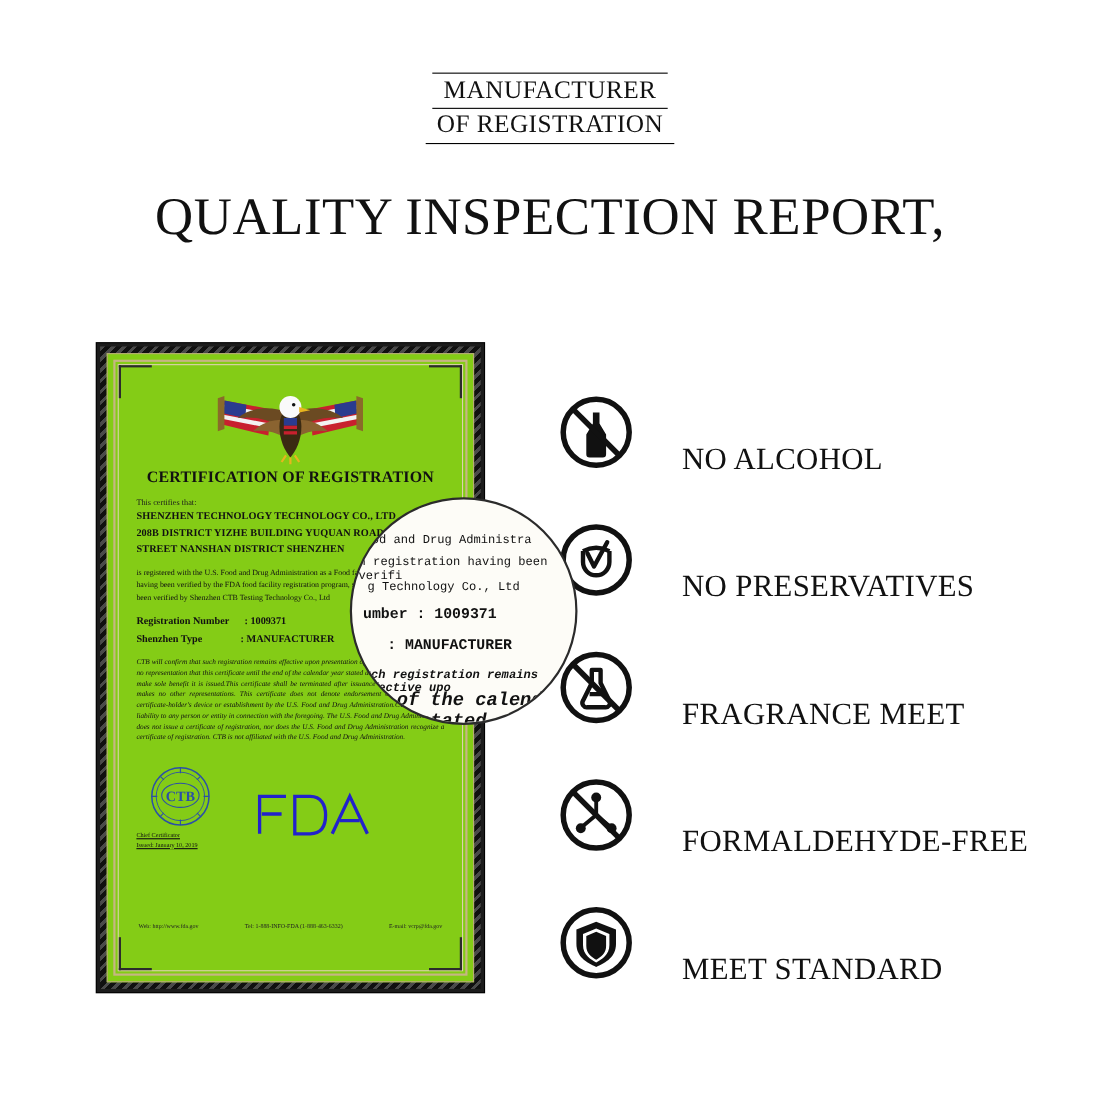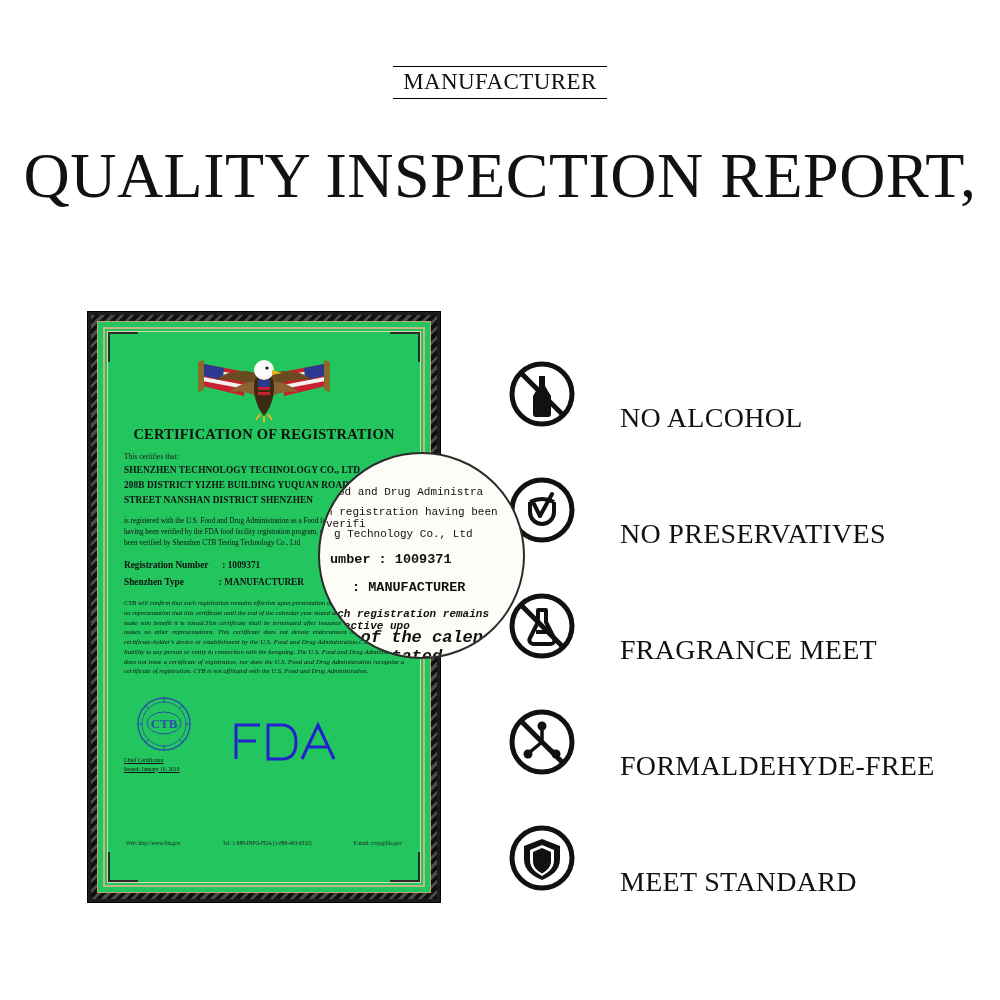--- a/index.html
+++ b/index.html
@@ -22,21 +22,21 @@
   }
   .cert-line2 {
     font-size: 23px; letter-spacing: 0.4px;
     border-bottom: 1.5px solid #000;
     display: inline-block; padding: 2px 10px 3px 10px;
     margin-top: -1px;
     line-height: 1.15;
   }
   .big-title {
     margin-top: 38px;
-    font-size: 64px;
+    font-size: 48px;
     line-height: 1.22;
     letter-spacing: 0.5px;
     font-weight: 400;
   }
 
   
   .main {
     position: absolute;
     top: 312px; left: 0; right: 0; bottom: 0;
     display: flex;
@@ -58,21 +58,21 @@
   }
   .cert:before {
     content: "";
     position: absolute; inset: 3px;
     background:
       repeating-linear-gradient(135deg, #4a4a4a 0 3px, #101010 3px 7px);
     z-index: 0;
   }
   .cert-inner {
     position: relative; z-index: 1;
-    background: #22c55e;
+    background: #84cc16;
     height: 100%;
     border: 1px solid #b9aa78;
     padding: 10px;
   }
   .cert-inner:before {
     content: "";
     position: absolute; inset: 5px;
     border: 2px solid #c6b584;
     pointer-events: none;
   }
@@ -180,20 +180,23 @@
     margin-left: 18px;
     white-space: nowrap;
   }
 </style>
 </head>
 <body>
 
 <div class="header">
   <div>
     <div class="cert-line1">MANUFACTURER</div>
+  </div>
+  <div>
+    <div class="cert-line2">OF REGISTRATION</div>
   </div>
   <div class="big-title">
     <div>QUALITY INSPECTION REPORT,</div>
   </div>
 </div>
 
 <div class="main">
 
   <div class="cert-wrap">
     <div class="cert">

